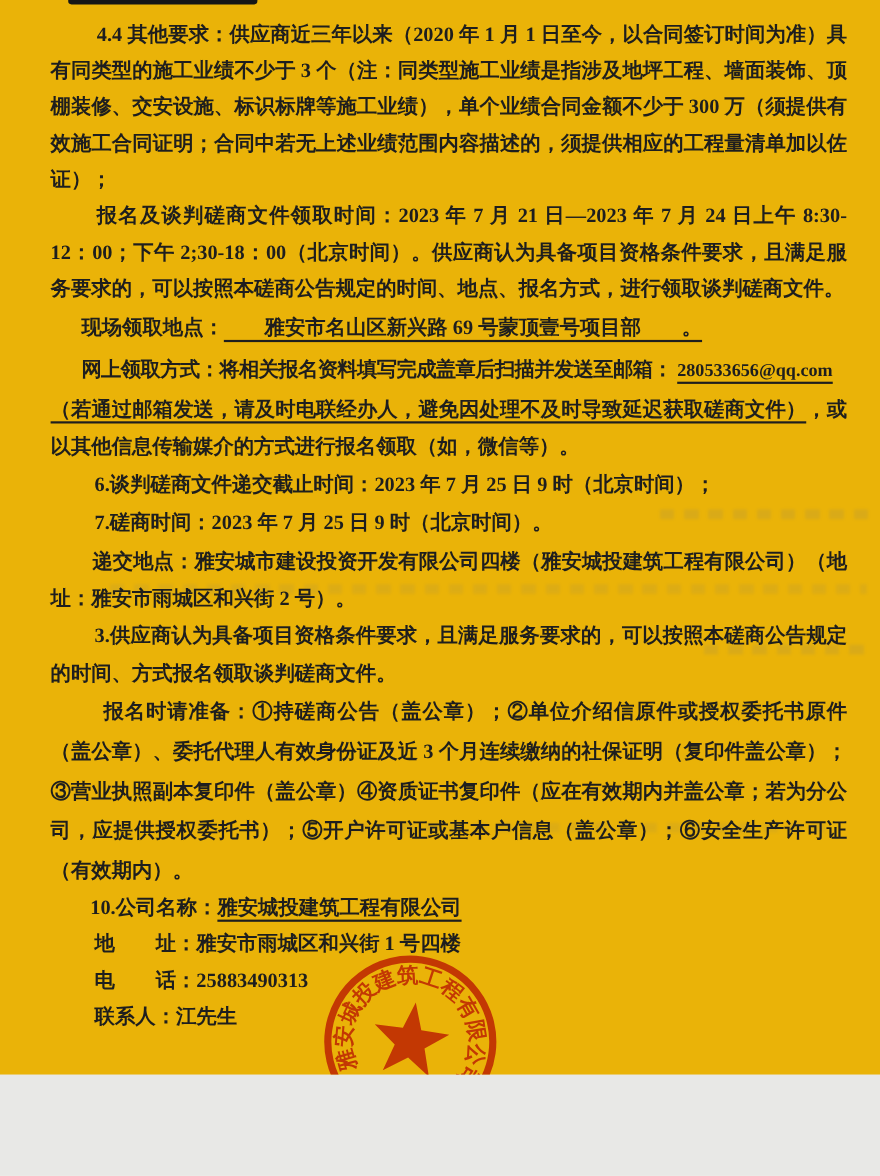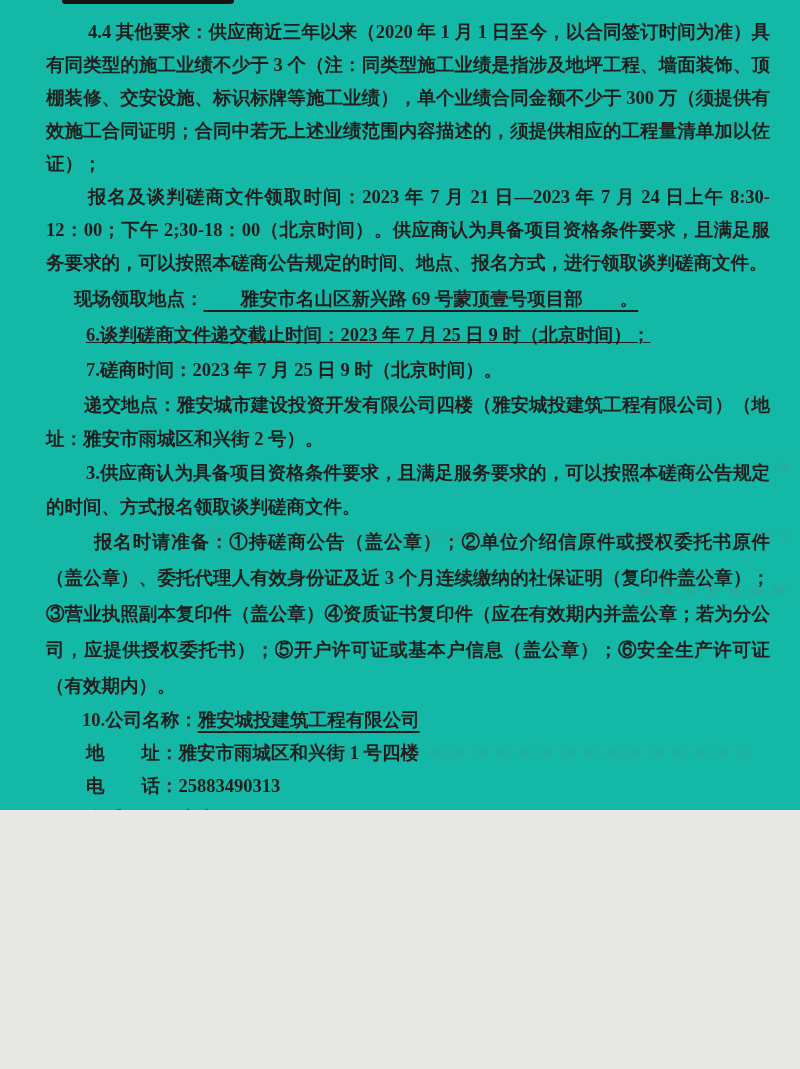--- a/index.html
+++ b/index.html
@@ -1,36 +1,36 @@
 <!DOCTYPE html>
 <html><head>
 <meta charset="utf-8">
 <style>
   html,body{margin:0;padding:0;background:#e8e8e6;}
   .page{
-    position:relative; width:800px; height:810px; margin:0 auto;
-    background:#14b8a6; overflow:hidden;
+    position:relative; width:800px; height:977px; margin:0 auto;
+    background:#eab308; overflow:hidden;
     font-family:"Liberation Serif","DejaVu Serif",serif;
   }
   .text{
     position:absolute; left:46px; top:16px; width:724px;
     font-weight:700; font-size:18.5px; line-height:33px;
     color:#1e1e1e; text-align:justify;
   }
   .text p{margin:0;}
   .ind-para{text-indent:42px;}
   .ind-item{text-indent:40px;}
   .ind-sub{text-indent:28px;}
   .ind-loc{text-indent:38px;}
   .ind-prep{text-indent:48px;}
   .ind-co{text-indent:36px;}
   .mt-lg{margin-top:15px;}
   .mt-md{margin-top:11px;}
   .mt-sm{margin-top:5px;}
-  .mt-xs{margin-top:6px;text-decoration:underline;}
+  .mt-xs{margin-top:6px;}
   .lh-36{line-height:36px;}
   .lh-38{line-height:38px;}
   .lh-35{line-height:35px;}
   .lh-34{line-height:34px;}
   .u{
     text-decoration:underline;
     text-decoration-thickness:2px;
     text-underline-offset:5px;
   }
   .email{font-size:16.5px;letter-spacing:0;}
@@ -75,21 +75,23 @@
 
   <div class="text">
 
     <p class="ind-para">4.4 其他要求：供应商近三年以来（2020 年 1 月 1 日至今，以合同签订时间为准）具有同类型的施工业绩不少于 3 个（注：同类型施工业绩是指涉及地坪工程、墙面装饰、顶棚装修、交安设施、标识标牌等施工业绩），单个业绩合同金额不少于 300 万（须提供有效施工合同证明；合同中若无上述业绩范围内容描述的，须提供相应的工程量清单加以佐证）；</p>
 
     <p class="ind-para mt-lg">报名及谈判磋商文件领取时间：2023 年 7 月 21 日—2023 年 7 月 24 日上午 8:30-12：00；下午 2;30-18：00（北京时间）。供应商认为具备项目资格条件要求，且满足服务要求的，可以按照本磋商公告规定的时间、地点、报名方式，进行领取谈判磋商文件。</p>
 
 
     <p class="ind-sub lh-38"><span>现场领取地点：</span><span class="u">　　雅安市名山区新兴路 69 号蒙顶壹号项目部　　。</span></p>
 
+    <p class="ind-sub lh-38"><span class="tight">网上领取方式：将相关报名资料填写完成盖章后扫描并发送至邮箱：</span> <span class="u email">280533656@qq.com</span></p>
 
+    <p class="lh-34"><span class="u">（若通过邮箱发送，请及时电联经办人，避免因处理不及时导致延迟获取磋商文件）</span><span>，或以其他信息传输媒介的方式进行报名领取（如，微信等）。</span></p>
 
     <p class="ind-item mt-xs lh-35">6.谈判磋商文件递交截止时间：2023 年 7 月 25 日 9 时（北京时间）；</p>
 
     <p class="ind-item lh-35">7.磋商时间：2023 年 7 月 25 日 9 时（北京时间）。</p>
 
 
     <p class="ind-loc lh-34">递交地点：雅安城市建设投资开发有限公司四楼（雅安城投建筑工程有限公司）（地址：雅安市雨城区和兴街 2 号）。</p>
 
 
     <p class="ind-item mt-md lh-34">3.供应商认为具备项目资格条件要求，且满足服务要求的，可以按照本磋商公告规定的时间、方式报名领取谈判磋商文件。</p>

